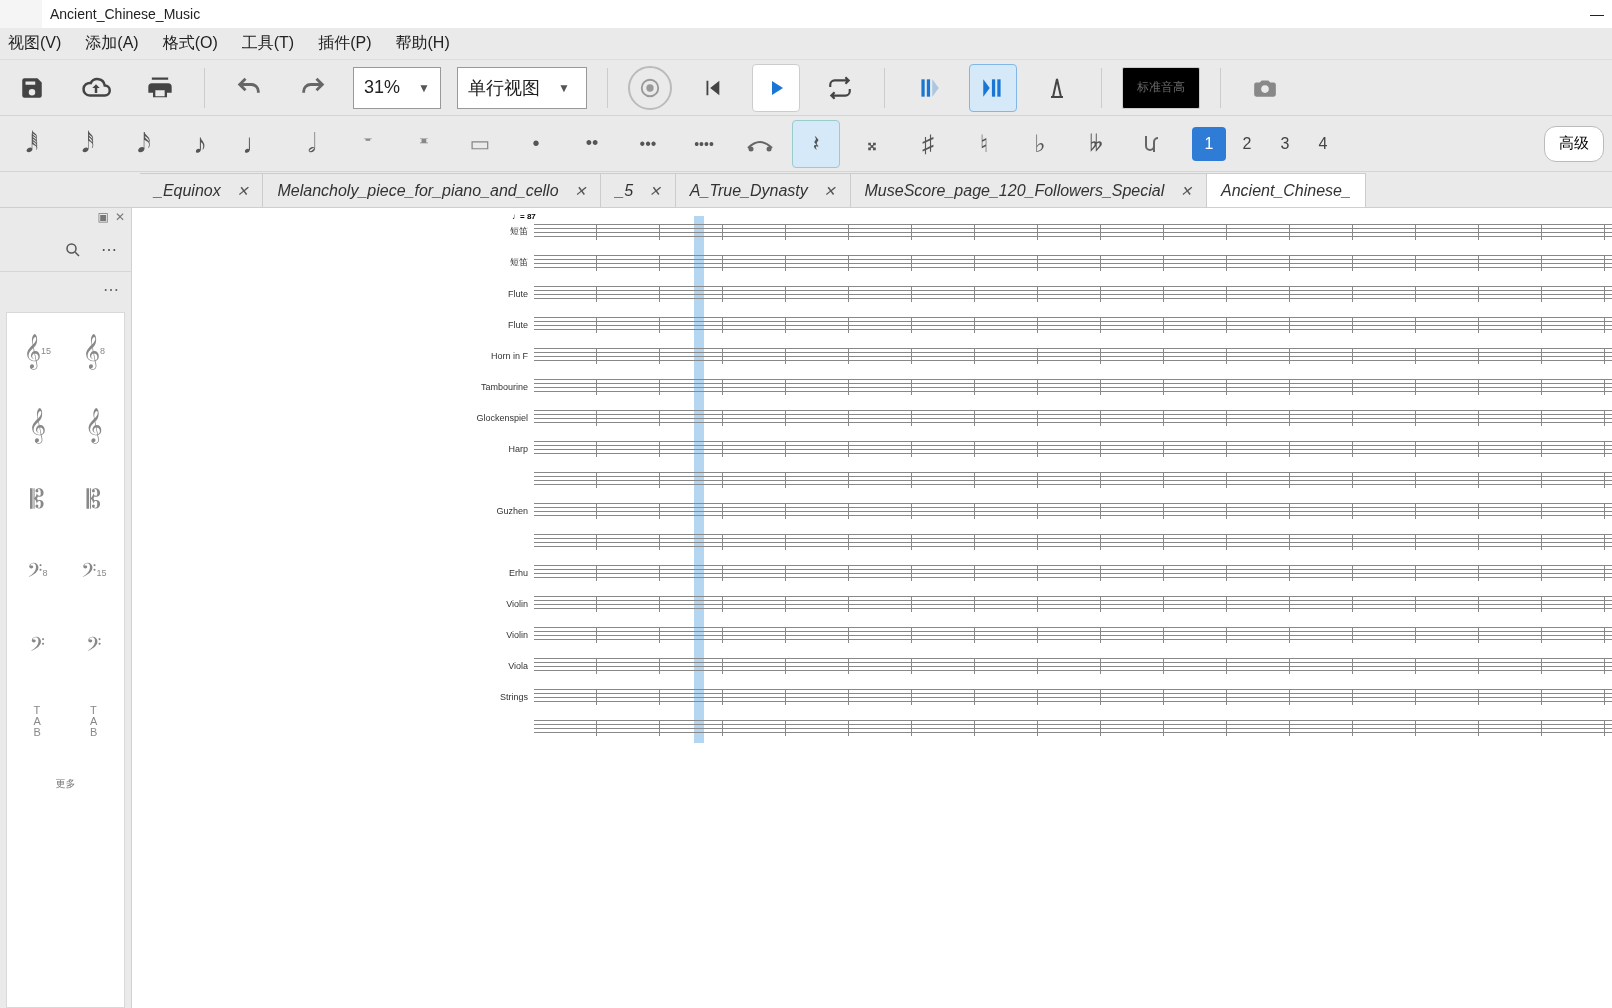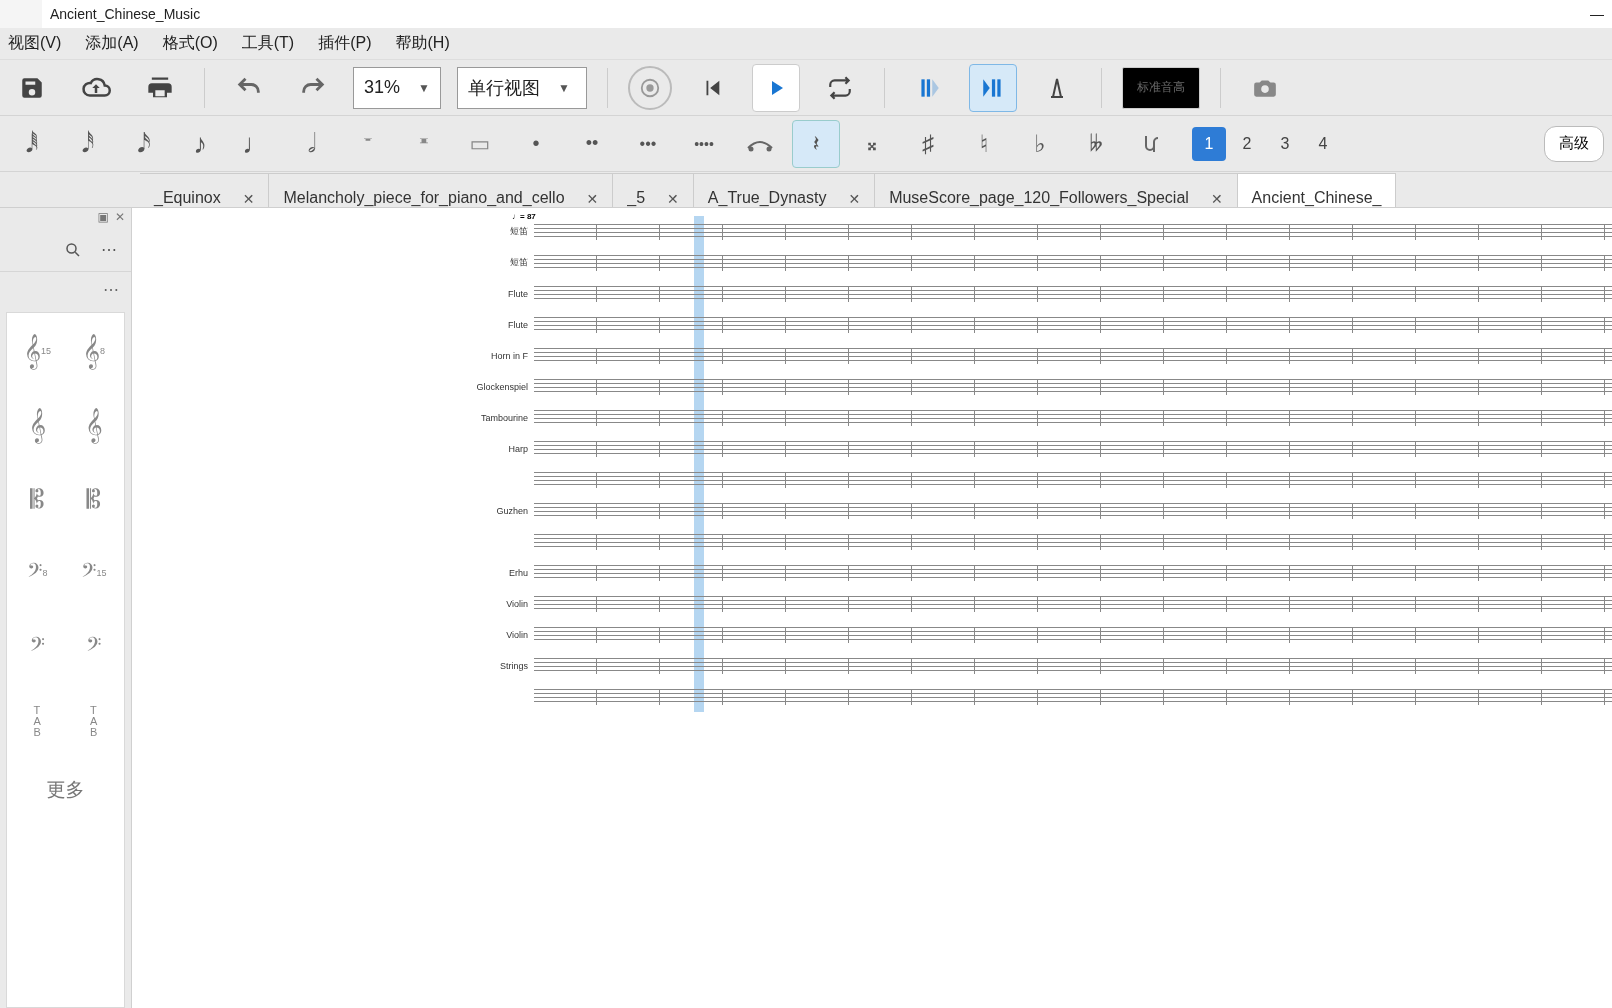--- a/index.html
+++ b/index.html
@@ -24,23 +24,23 @@
 .voice { width:34px; height:34px; display:flex; align-items:center; justify-content:center; border-radius:4px; font-size:16px; color:#444; cursor:pointer; }
 .voice.sel { background:#2e7cd6; color:#fff; }
 .advbtn { height:36px; padding:0 14px; background:#fff; border:1px solid #bbb; display:flex; align-items:center; font-size:15px; margin-left:auto; border-radius:12px; }
 .shell { display:flex; height:calc(1008px - 28px - 32px - 56px - 56px - 30px); }
 .sidebar { width:132px; background:#eaeaea; border-right:1px solid #d0d0d0; display:flex; flex-direction:column; }
 .sidetools { height:44px; display:flex; align-items:center; justify-content:flex-end; gap:12px; padding:0 10px; border-bottom:1px solid #d6d6d6; }
 .sidetools .sic { width:24px; height:24px; display:flex; align-items:center; justify-content:center; color:#555; cursor:pointer; font-size:16px; }
 .sidemore { height:34px; display:flex; justify-content:flex-end; padding:0 12px; align-items:center; color:#666; }
 .palette { flex:1; background:#fff; margin:6px; border:1px solid #d9d9d9; padding:10px 6px; display:grid; grid-template-columns:1fr 1fr; gap:18px 8px; align-content:start; }
 .clefcell { display:flex; align-items:center; justify-content:center; height:56px; color:#888; }
-.morebtn { grid-column:1/3; text-align:center; font-size:19px; color:#777; padding-top:10px; cursor:pointer; }
+.morebtn { grid-column:1/3; text-align:center; font-size:10px; color:#777; padding-top:10px; cursor:pointer; }
 .tabsrow { height:36px; background:#eaeaea; border-bottom:1px solid #cfcfcf; display:flex; align-items:flex-end; padding-left:140px; gap:0; }
-.dtab { height:34px; padding:0 14px; display:flex; align-items:flex-end; gap:22px; font-size:16px; color:#333; border-right:1px solid #ccc; cursor:pointer; background:#eaeaea; border-top:1px solid #ccc; white-space:nowrap; }
+.dtab { height:34px; padding:0 14px; display:flex; align-items:center; gap:16px; font-size:16px; color:#333; border-right:1px solid #ccc; cursor:pointer; background:#eaeaea; border-top:1px solid #ccc; white-space:nowrap;font-style:italic; }
 .dtab.sel { background:#fff; }
 .dtab .x { font-size:14px; color:#555; }
 .score { flex:1; background:#fff; overflow:hidden; position:relative; }
 .scorepad { position:absolute; left:340px; top:8px; right:0; }
 .staffrow { display:flex; align-items:center; height:31px; }
 .instlabel { width:62px; text-align:right; font-size:9px; color:#333; padding-right:6px; }
 .stafflines { flex:1; position:relative; height:31px; }
 .lines5 { position:absolute; left:0; right:0; top:8px; height:16px;
   background:repeating-linear-gradient(to bottom,#888 0,#888 1px,transparent 1px,transparent 4px); }
 .barlines { position:absolute; left:0; right:0; top:8px; height:16px;
@@ -306,34 +306,34 @@
           </div>
         </div>
         <div class="staffrow">
           <div class="instlabel">Horn in F</div>
           <div class="stafflines">
             <div class="lines5"></div>
             <div class="barlines"></div>
           </div>
         </div>
         <div class="staffrow">
+          <div class="instlabel">Tambourine</div>
+          <div class="stafflines">
+            <div class="lines5"></div>
+            <div class="barlines"></div>
+          </div>
+        </div>
+        <div class="staffrow">
           <div class="instlabel">Glockenspiel</div>
           <div class="stafflines">
             <div class="lines5"></div>
             <div class="barlines"></div>
           </div>
         </div>
         <div class="staffrow">
-          <div class="instlabel">Tambourine</div>
-          <div class="stafflines">
-            <div class="lines5"></div>
-            <div class="barlines"></div>
-          </div>
-        </div>
-        <div class="staffrow">
           <div class="instlabel">Harp</div>
           <div class="stafflines">
             <div class="lines5"></div>
             <div class="barlines"></div>
           </div>
         </div>
         <div class="staffrow">
           <div class="instlabel"></div>
           <div class="stafflines">
             <div class="lines5"></div>
@@ -369,20 +369,27 @@
           </div>
         </div>
         <div class="staffrow">
           <div class="instlabel">Violin</div>
           <div class="stafflines">
             <div class="lines5"></div>
             <div class="barlines"></div>
           </div>
         </div>
         <div class="staffrow">
+          <div class="instlabel">Viola</div>
+          <div class="stafflines">
+            <div class="lines5"></div>
+            <div class="barlines"></div>
+          </div>
+        </div>
+        <div class="staffrow">
           <div class="instlabel">Strings</div>
           <div class="stafflines">
             <div class="lines5"></div>
             <div class="barlines"></div>
           </div>
         </div>
         <div class="staffrow">
           <div class="instlabel"></div>
           <div class="stafflines">
             <div class="lines5"></div>

